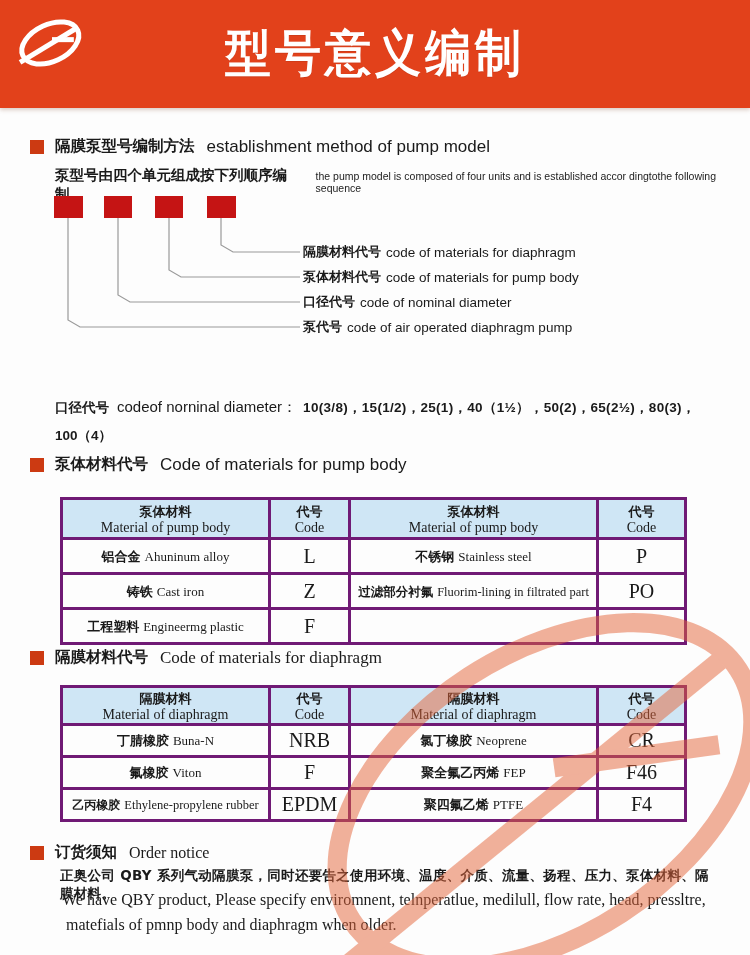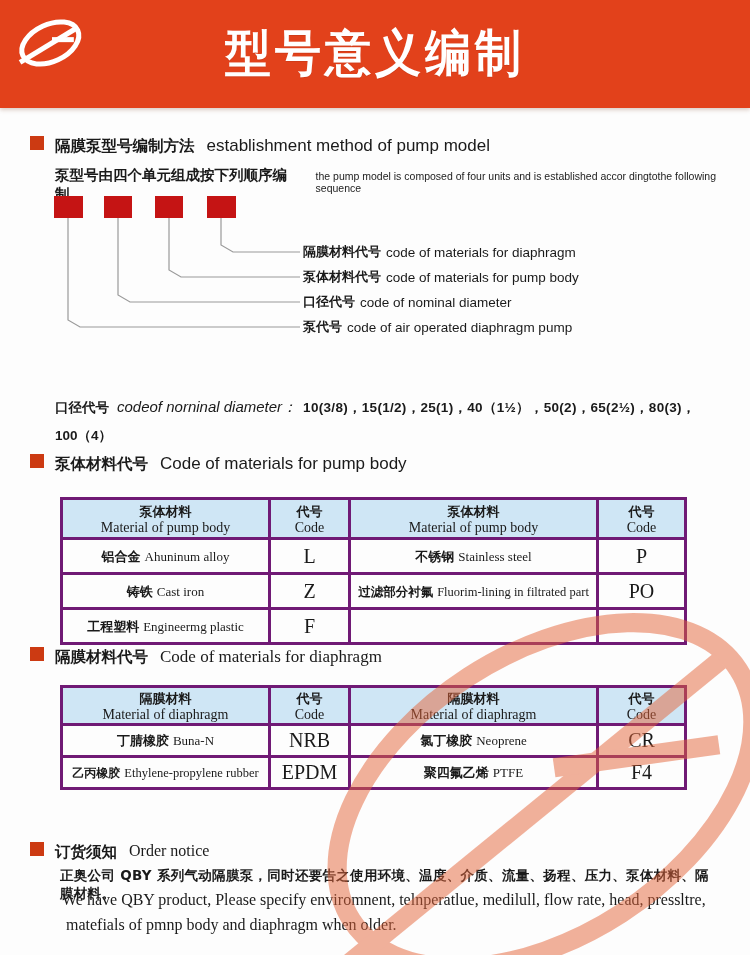--- a/index.html
+++ b/index.html
@@ -15,36 +15,36 @@
     display:flex; align-items:center; justify-content:center;
     box-shadow:0 2px 4px rgba(120,60,30,.25);
   }
   .banner-title {
     color:#fff; font-weight:bold; font-size:46px; letter-spacing:4px;
     font-family:"DejaVu Sans","Liberation Sans",sans-serif;
     transform:scaleY(1.08); text-shadow:0 1px 0 rgba(0,0,0,.08);
   }
   .logo-svg { position:absolute; left:10px; top:12px; }
   
-  .sec-head { position:absolute; display:flex; align-items:flex-start; }
+  .sec-head { position:absolute; display:flex; align-items:center; }
   .bullet { width:14px; height:14px; margin-right:11px; flex:0 0 auto; }
   .h-cn { font-weight:bold; font-size:15.5px; font-family:"DejaVu Sans",sans-serif; }
   .h-en-sans { font-size:17px; margin-left:12px; font-family:"Liberation Sans",sans-serif; }
   .h-en-serif { font-size:17px; margin-left:12px; font-family:"Liberation Serif","DejaVu Serif",serif; }
   
   .sub-line { position:absolute; left:55px; top:166px; display:flex; align-items:baseline; }
   .sub-cn { font-weight:bold; font-size:14.5px; font-family:"DejaVu Sans",sans-serif; }
   .sub-en { font-size:10.5px; margin-left:22px; color:#222; }
   .qby-line { position:absolute; left:55px; top:368px; display:flex; align-items:baseline; }
   .qby-cn { font-weight:bold; font-size:13.5px; font-family:"DejaVu Sans",sans-serif; }
   .qby-en { font-size:15px; margin-left:6px; }
   .qby-val { font-size:15px; margin-left:8px; }
   .dia-line { position:absolute; left:55px; top:398px; display:flex; align-items:baseline; }
   .dia-cn { font-weight:bold; font-size:13.5px; font-family:"DejaVu Sans",sans-serif; }
-  .dia-en { font-size:15px; margin-left:8px;font-style:italic; }
+  .dia-en { font-size:15px; margin-left:8px; }
   .dia-vals { font-size:13.5px; font-weight:600; margin-left:6px; letter-spacing:.3px; }
   .dia-line2 { position:absolute; left:55px; top:427px; font-size:13.5px; font-weight:600; }
   
   .diagram-svg { position:absolute; left:0; top:190px; }
   .dg-label { position:absolute; left:303px; height:18px; display:flex; align-items:center; }
   .dg-cn { font-weight:bold; font-size:13px; font-family:"DejaVu Sans",sans-serif; }
   .dg-en { font-size:13.5px; margin-left:5px; }
   
   table.mat { position:absolute; left:60px; width:624px; border-collapse:collapse; table-layout:fixed; }
   table.mat td { border:3px solid #701a75; text-align:center; vertical-align:middle; padding:0 2px; }
@@ -223,20 +223,26 @@
         <span class="th-en">Code</span>
           </td>
     </tr>
     <tr style="height:32px">
       <td><span class="cell-cn">丁腈橡胶</span><span class="cell-en">Buna-N</span></td>
       <td class="code">NRB</td>
       <td><span class="cell-cn">氯丁橡胶</span><span class="cell-en">Neoprene</span></td>
       <td class="code">CR</td>
     </tr>
     <tr style="height:32px">
+      <td><span class="cell-cn">氟橡胶</span><span class="cell-en">Viton</span></td>
+      <td class="code">F</td>
+      <td><span class="cell-cn">聚全氟乙丙烯</span><span class="cell-en">FEP</span></td>
+      <td class="code">F46</td>
+    </tr>
+    <tr style="height:32px">
       <td><span class="cell-cn" style="font-size:12px">乙丙橡胶</span><span class="cell-en" style="font-size:12.5px">Ethylene-propylene rubber</span></td>
       <td class="code">EPDM</td>
       <td><span class="cell-cn">聚四氟乙烯</span><span class="cell-en">PTFE</span></td>
       <td class="code">F4</td>
     </tr>
   </tbody>
     </table>
 
   <div class="sec-head" style="left:30px; top:842px;">
     <div class="bullet" style="background:#cc3a12;"></div>

